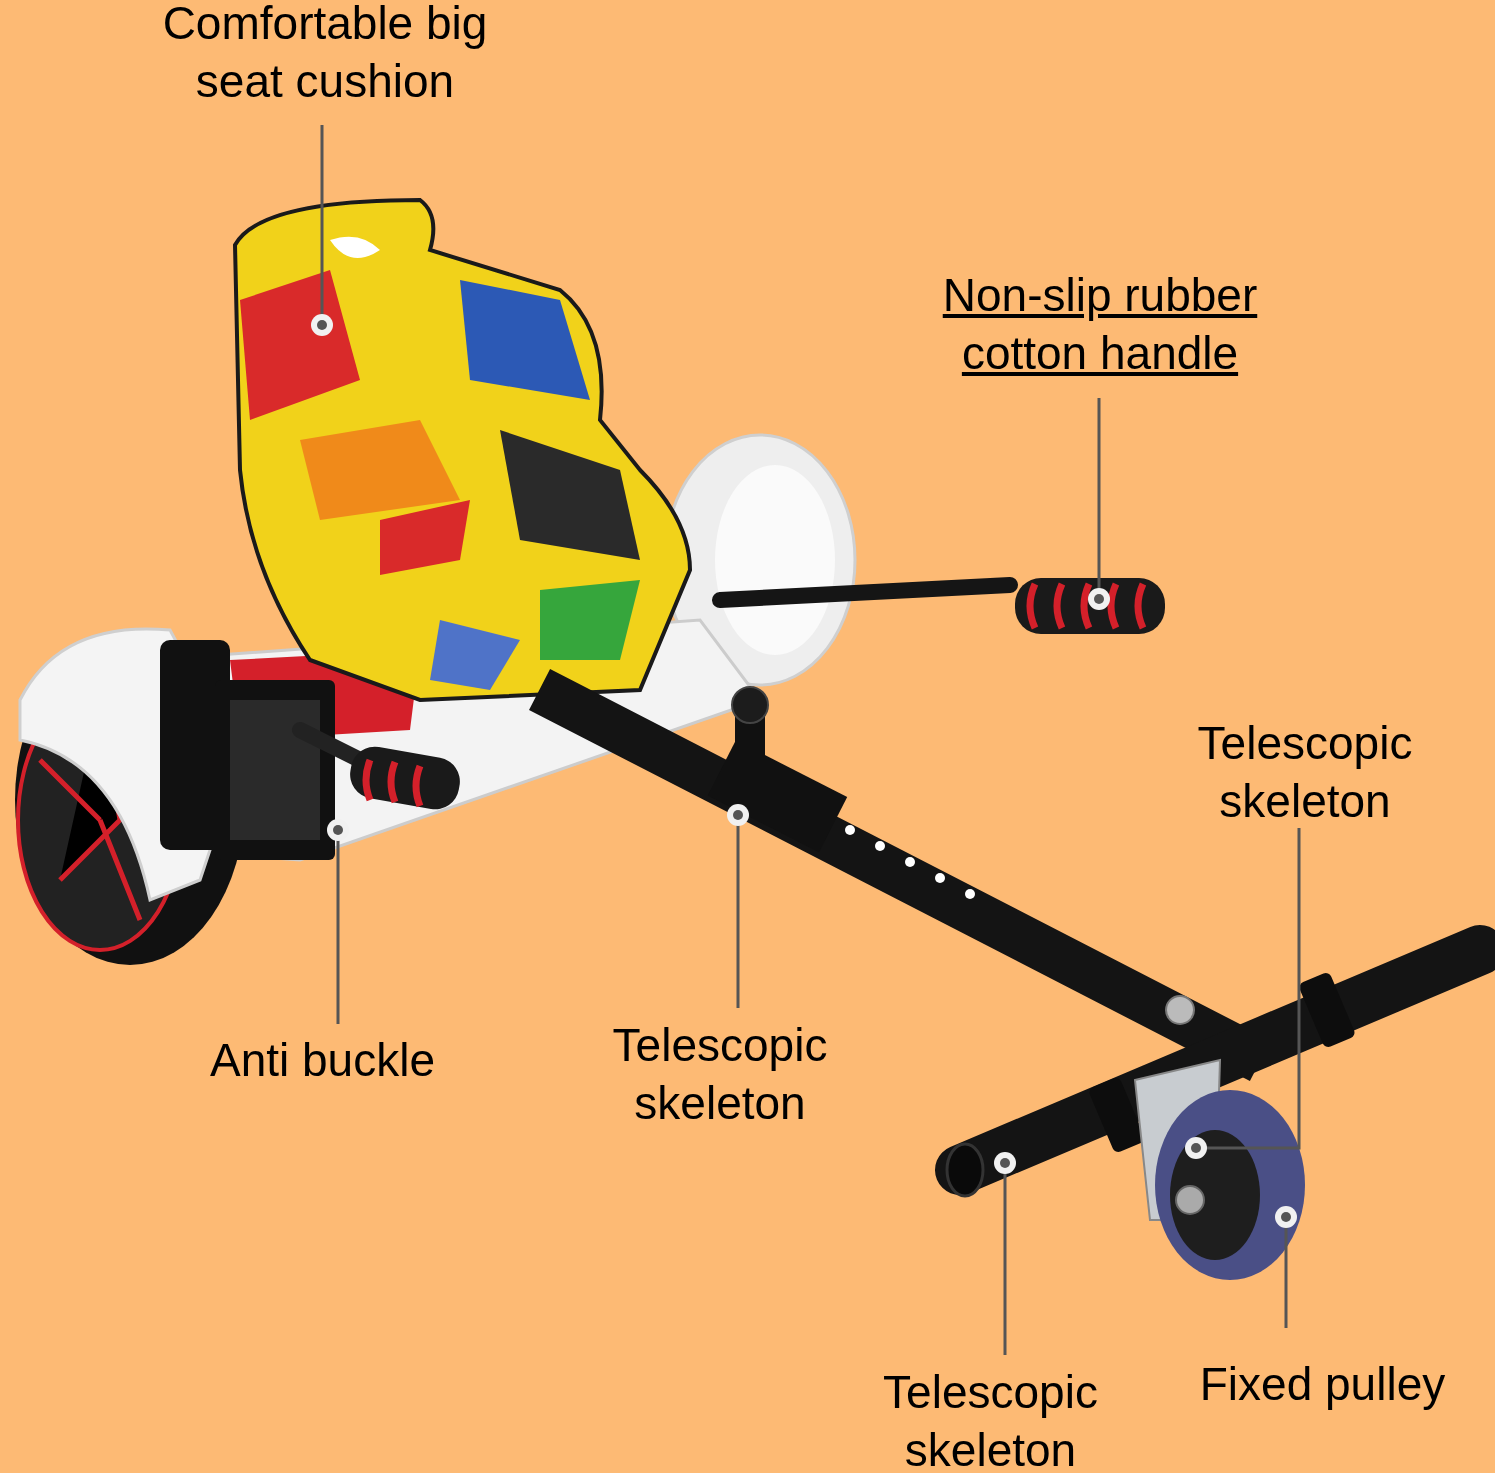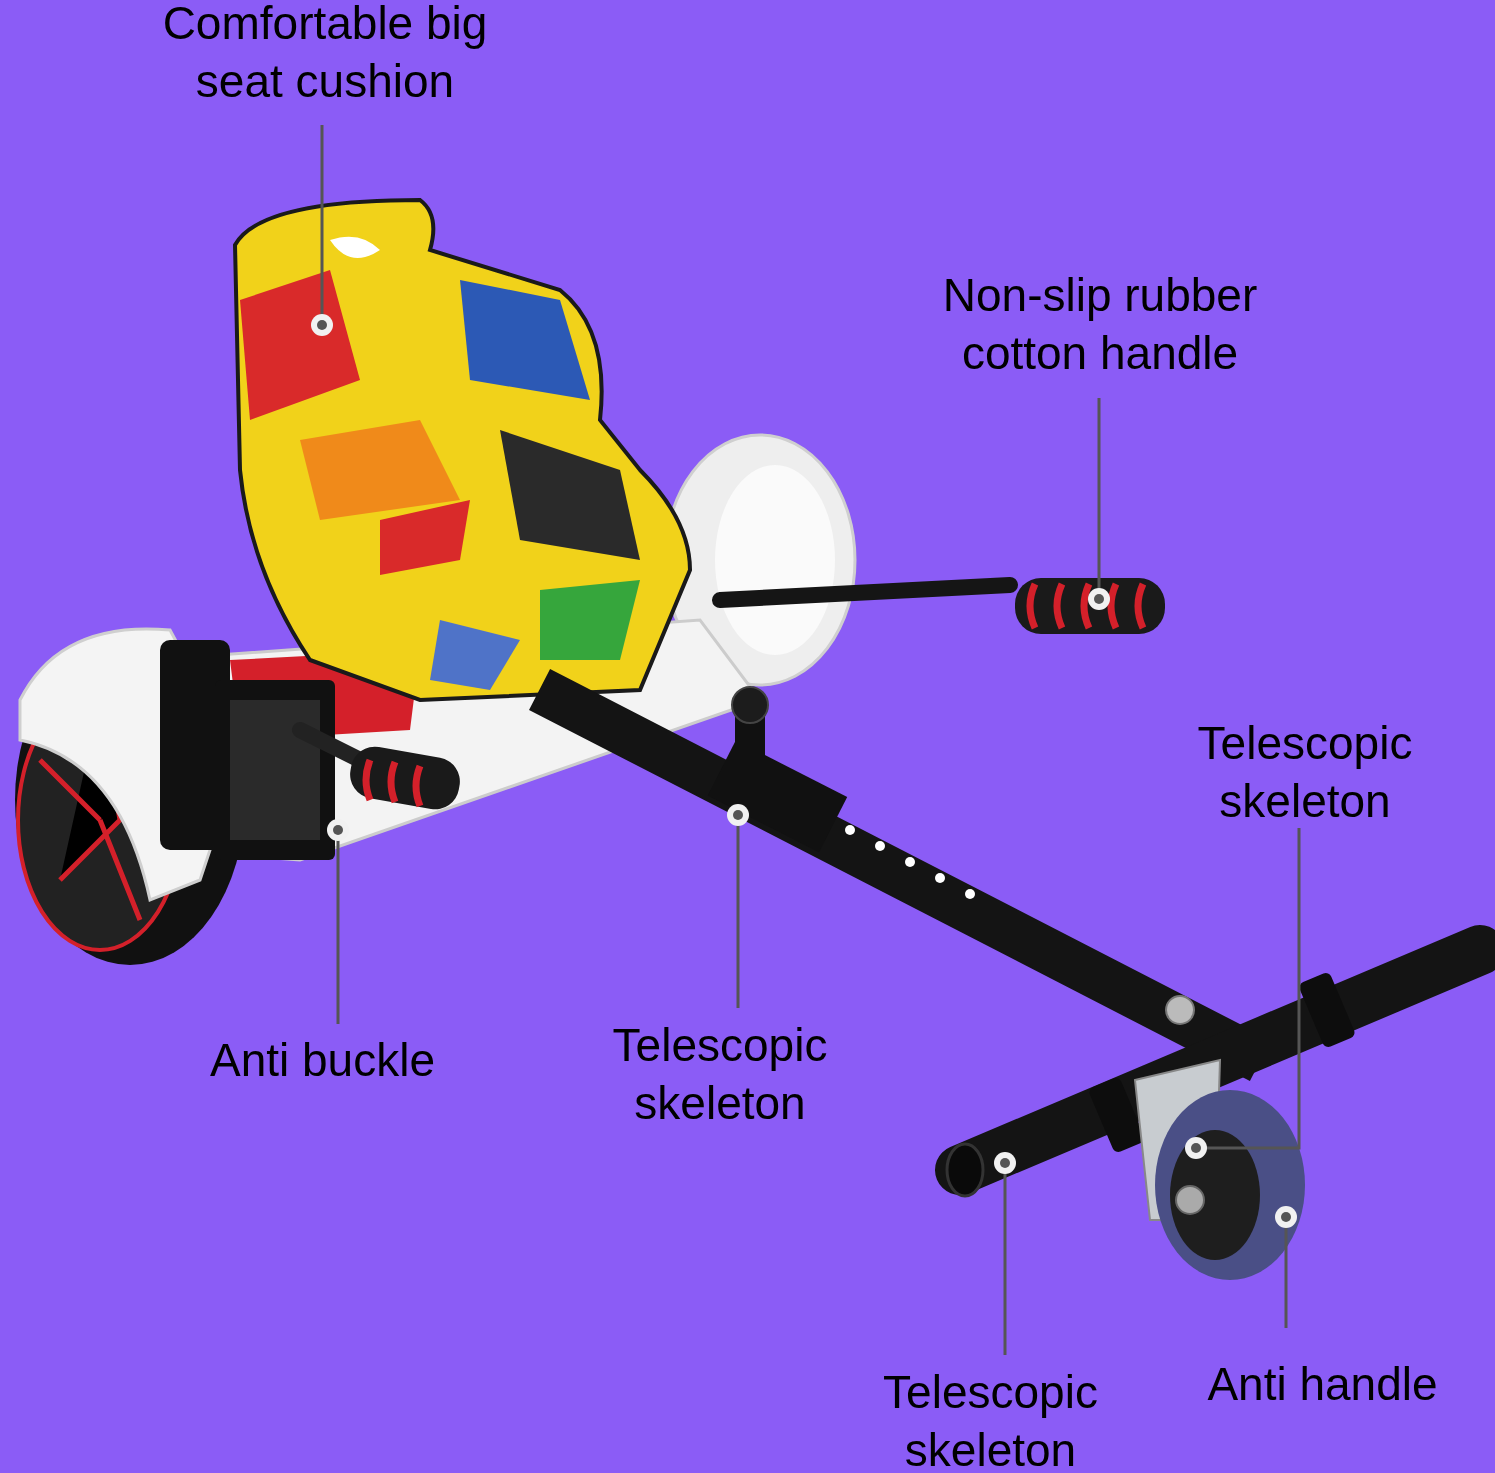--- a/index.html
+++ b/index.html
@@ -1,16 +1,16 @@
 <!DOCTYPE html>
 <html><head>
 <meta charset="utf-8">
 <style>
   html,body{margin:0;padding:0;background:#fff;}
-  #stage{position:relative;width:1495px;height:1473px;overflow:hidden;background:#8b5cf6;font-family:"Liberation Sans",sans-serif;color:#000;}
+  #stage{position:relative;width:1495px;height:1473px;overflow:hidden;background:#fdba74;font-family:"Liberation Sans",sans-serif;color:#000;}
   .label{position:absolute;font-size:46px;line-height:58px;text-align:center;white-space:pre-line;color:#000;}
   .product{position:absolute;left:0;top:0;width:1495px;height:1473px;}
   .leader{stroke:#555;stroke-width:3;fill:none;}
   .dot-outer{fill:#f1f1f1;}
   .dot-inner{fill:#555;}
 </style>
 </head>
 <body>
 
 <div id="stage">
@@ -125,24 +125,24 @@
         </g>
       <g>
           <circle class="dot-outer" cx="1286" cy="1217" r="11"></circle>
           <circle class="dot-inner" cx="1286" cy="1217" r="5"></circle>
         </g>
     </g>
   </svg>
 
   <div class="label" style="left:120px;top:-6px;width:410px;">Comfortable big
 seat cushion</div>
-  <div class="label" style="left:900px;top:266px;width:400px;">Non-slip rubber
+  <div class="label" style="left:900px;top:266px;width:400px;text-decoration:underline;">Non-slip rubber
 cotton handle</div>
   <div class="label" style="left:1150px;top:714px;width:310px;">Telescopic
 skeleton</div>
   <div class="label" style="left:150px;top:1031px;width:345px;">Anti buckle</div>
   <div class="label" style="left:570px;top:1016px;width:300px;">Telescopic
 skeleton</div>
   <div class="label" style="left:838px;top:1363px;width:305px;">Telescopic
 skeleton</div>
-  <div class="label" style="left:1180px;top:1355px;width:285px;">Anti handle</div>
+  <div class="label" style="left:1180px;top:1355px;width:285px;">Fixed pulley</div>
 
 </div>
 
 </body></html>

